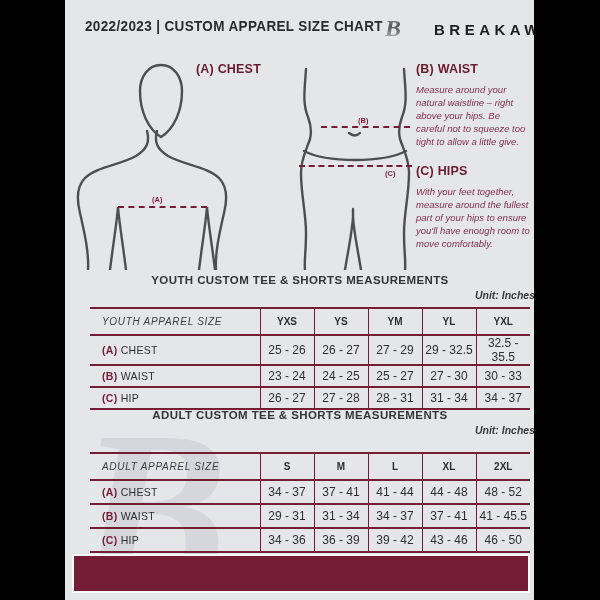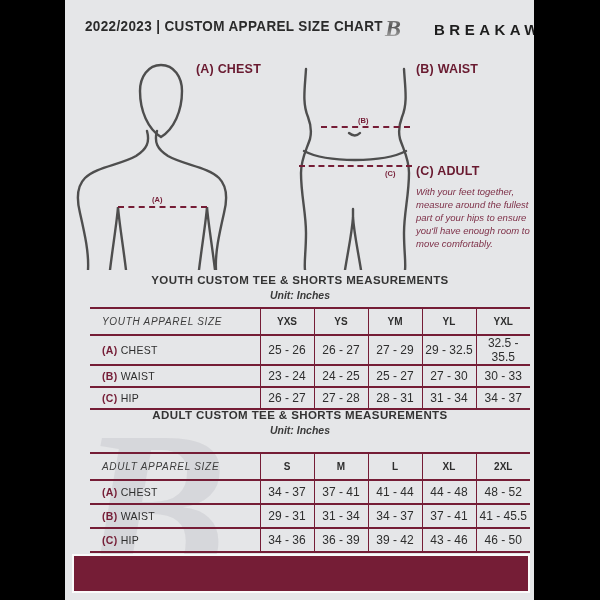--- a/index.html
+++ b/index.html
@@ -44,21 +44,21 @@
     font-size:9.5px;font-style:italic;color:var(--maroon-soft);
     line-height:1.38;margin:0;
   }
 
   
   .section-title{
     position:absolute;left:65px;width:470px;text-align:center;
     font-weight:700;font-size:11.5px;letter-spacing:.4px;color:#343434;
   }
   .section-unit{
-    position:absolute;left:65px;width:470px;text-align:center;
+    position:absolute;left:65px;width:470px;text-align:right;
     font-weight:700;font-style:italic;font-size:10.5px;color:#3A3A3A;
   }
 
   
   .size-table{
     position:absolute;left:90px;width:440px;z-index:1;
     border-collapse:collapse;table-layout:fixed;
     border-top:2px solid var(--maroon);
   }
   .size-table col.c0{width:170px;}
@@ -139,24 +139,25 @@
 
 <div class="dash-line" style="left:299px;top:165px;width:113px;"></div>
 <div class="dash-label" style="left:385px;top:169px;">(C)</div>
 
 <div class="guide-block" style="left:196px;top:62px;width:100px;">
   <p class="guide-heading">(A) CHEST</p>
 </div>
 
 <div class="guide-block" style="left:416px;top:62px;width:113px;">
   <p class="guide-heading">(B) WAIST</p>
+  <p class="guide-desc">Measure around your natural waistline – right above your hips. Be careful not to squeeze too tight to allow a little give.</p>
 </div>
 
 <div class="guide-block" style="left:416px;top:164px;width:118px;">
-  <p class="guide-heading">(C) ADULT</p>
+  <p class="guide-heading">(C) HIPS</p>
   <p class="guide-desc">With your feet together, measure around the fullest part of your hips to ensure you'll have enough room to move comfortably.</p>
 </div>
 
 <div class="watermark">B</div>
 
 <div class="section-title" style="top:274px;">YOUTH CUSTOM TEE &amp; SHORTS MEASUREMENTS</div>
 <div class="section-unit" style="top:289px;">Unit: Inches</div>
 
 <table class="size-table youth" style="top:307px;">
   <colgroup>

